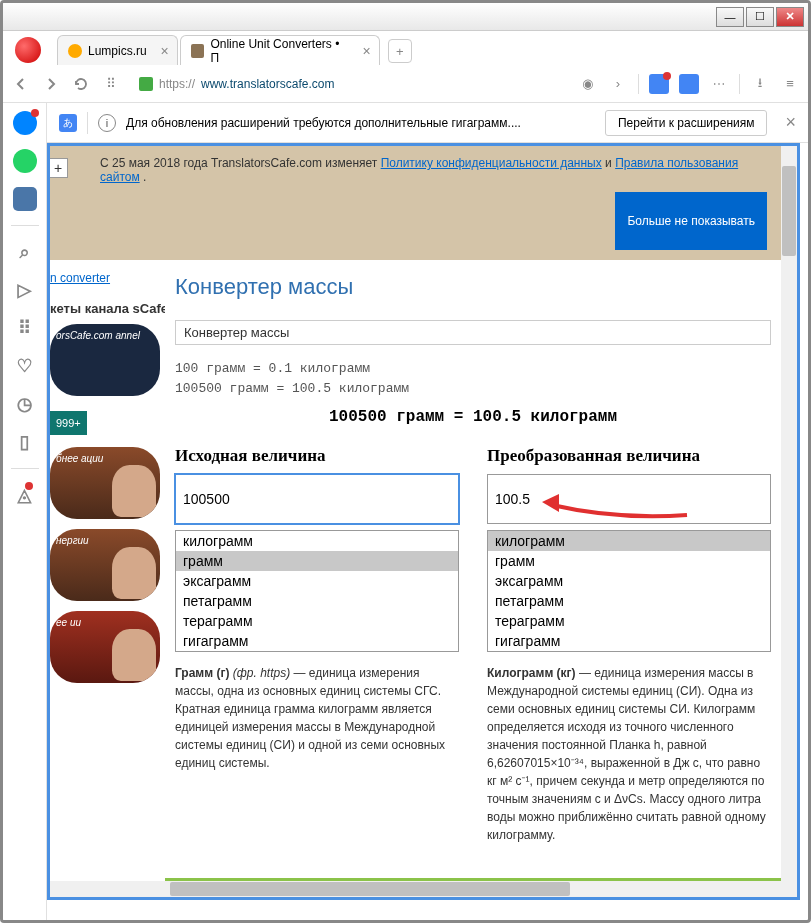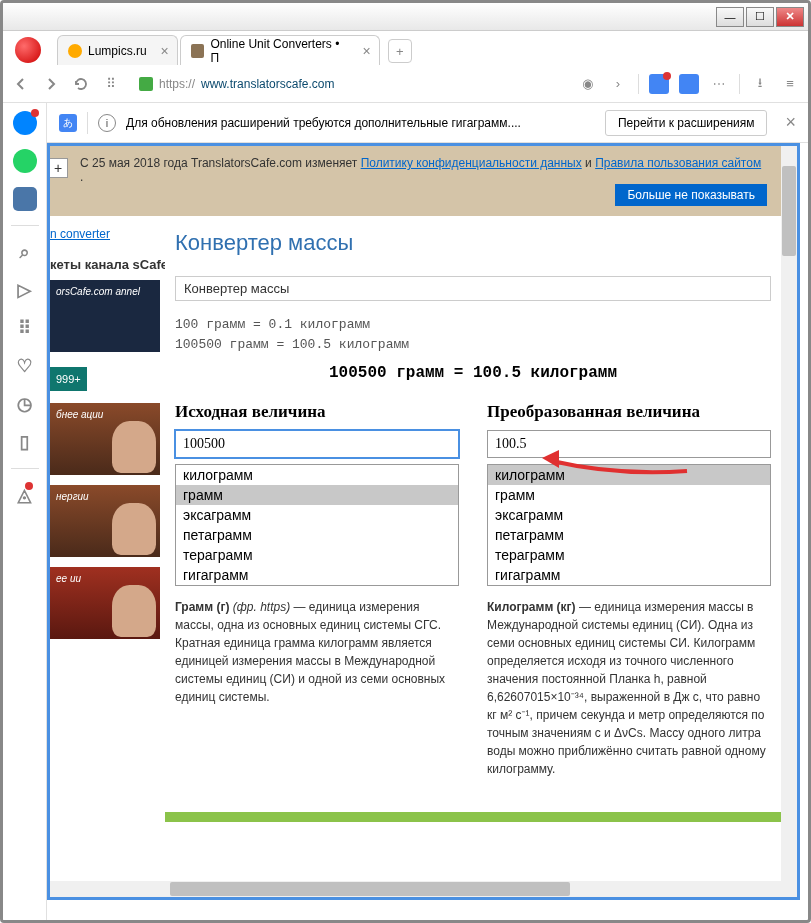--- a/index.html
+++ b/index.html
@@ -49,43 +49,43 @@
 
 .page { position: absolute; left: 44px; right: 8px; top: 140px; bottom: 20px; overflow: hidden; border: 3px solid #4a90e2; }
 .scroll-v { position: absolute; right: 0; top: 0; bottom: 0; width: 16px; background: #f0f0f0; }
 .scroll-v-thumb { position: absolute; top: 20px; width: 14px; height: 90px; left: 1px; background: #c0c0c0; border-radius: 2px; }
 .scroll-h { position: absolute; bottom: 0; left: 0; right: 16px; height: 16px; background: #f0f0f0; }
 .scroll-h-thumb { position: absolute; left: 120px; width: 400px; height: 14px; top: 1px; background: #c0c0c0; border-radius: 2px; }
 
 .banner { background: #d4c4a8; padding: 10px 14px; margin-right: 16px; font-size: 12px; color: #333; position: relative; }
 .banner a { color: #0066cc; text-decoration: underline; }
 .plus-btn { position: absolute; left: -2px; top: 12px; width: 20px; height: 20px; border: 1px solid #999; background: #fff; display: flex; align-items: center; justify-content: center; font-size: 14px; cursor: pointer; }
-.banner-btn { float: right; padding: 4px 12px; background: #0066cc; color: #fff; border: none; font-size: 12px; cursor: pointer; }
+.banner-btn { float: right; margin-top: 8px; padding: 22px 12px; background: #0066cc; color: #fff; border: none; font-size: 12px; cursor: pointer; }
 
 .content { display: flex; margin-right: 16px; margin-bottom: 16px; }
 .leftcol { width: 115px; padding: 10px 6px 10px 0; overflow: hidden; }
 .leftcol a { color: #0066cc; text-decoration: underline; font-size: 12px; }
 .leftcol-head { font-weight: bold; font-size: 13px; margin: 16px 0 8px; color: #333; white-space: nowrap; }
-.thumb { width: 110px; height: 72px; background: #1a2840; margin-bottom: 10px; position: relative; overflow: hidden; }
+.thumb { width: 110px; height: 72px; background: #1a2840; margin-bottom: 10px; position: relative; overflow: hidden; border-radius: 27px; }
 .thumb.orange { background: linear-gradient(#8a4a2a, #4a2a1a); }
 .thumb.red { background: linear-gradient(#a03020, #5a1810); }
 .thumb-txt { position: absolute; top: 6px; left: 6px; color: #fff; font-size: 10px; font-style: italic; }
 .thumb-face { position: absolute; right: 4px; bottom: 2px; width: 44px; height: 52px; background: #d4a88a; border-radius: 40% 40% 20% 20%; }
 .badge999 { display: inline-block; background: #0f766e; color: #fff; padding: 6px 6px; font-size: 11px; margin-top: 5px; }
 
 .maincol { flex: 1; padding: 14px 10px; }
 h1 { color: #3070b0; font-size: 22px; font-weight: normal; margin-bottom: 20px; }
 .breadcrumb { border: 1px solid #ccc; padding: 4px 8px; font-size: 13px; margin-bottom: 14px; color: #333; }
 .history { font-family: 'Courier New', monospace; font-size: 13px; color: #555; line-height: 1.5; margin-bottom: 10px; }
 .hist-big { font-family: 'Courier New', monospace; font-size: 16px; font-weight: bold; text-align: center; margin: 10px 0 20px; }
 
 .cols { display: flex; gap: 28px; }
 .col { flex: 1; }
 .col h2 { font-size: 17px; font-weight: bold; margin-bottom: 8px; font-family: Liberation Serif, serif; }
-.val-input { width: 100%; border: 1px solid #999; padding: 5px 7px; font-size: 14px; margin-bottom: 6px; font-family: Liberation Serif, serif; }
+.val-input { width: 100%; border: 1px solid #999; padding: 16px 7px; font-size: 14px; margin-bottom: 6px; font-family: Liberation Sans, sans-serif; }
 .val-input.focused { border: 1px solid #4a90e2; outline: 1px solid #4a90e2; }
 .unit-list { border: 1px solid #999; height: 122px; overflow-y: scroll; font-size: 14px; margin-bottom: 12px; }
 .unit-opt { padding: 2px 7px; cursor: pointer; }
 .unit-opt.selected { background: #c8c8c8; }
 .desc { font-size: 12px; line-height: 1.5; color: #333; }
 .desc b { font-weight: bold; }
 .desc i { font-style: italic; }
 
 .arrow-annotation { position: absolute; pointer-events: none; }
 .arrow-line { stroke: #e03030; stroke-width: 4; fill: none; }
@@ -179,21 +179,21 @@
   <span class="info-close">×</span>
 </div>
 
 <div class="page">
   <div class="scroll-v">
       <div class="scroll-v-thumb"></div>
     </div>
 
   <div class="banner">
     <div class="plus-btn">+</div>
-    <div style="margin-left:16px">
+    <div style="margin-left:36px">
       <span>С 25 мая 2018 года TranslatorsCafe.com изменяет </span>
       <a href="#">Политику конфиденциальности данных</a>
       <span> и </span>
       <a href="#">Правила пользования сайтом</a>
       <span>.</span>
     </div>
     <button class="banner-btn">Больше не показывать</button>
     <div style="clear:both"></div>
   </div>
 

